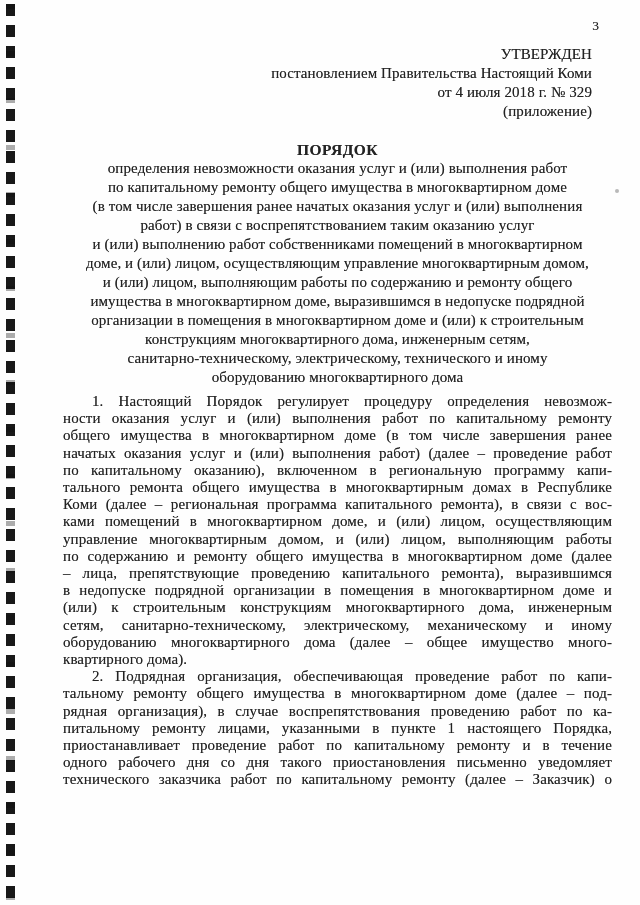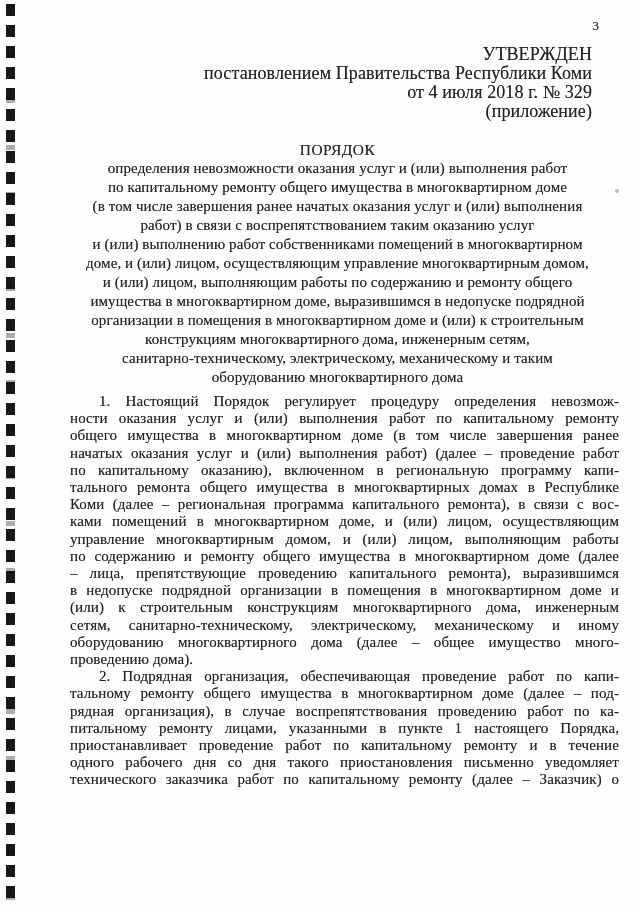--- a/index.html
+++ b/index.html
@@ -36,46 +36,46 @@
     position: absolute;
     top: 18px;
     right: 41px;
     font-size: 13.5px;
     line-height: 15px;
   }
   .approval {
     position: absolute;
     top: 45px;
     right: 48px;
-    font-size: 18px;
+    font-size: 15px;
     line-height: 19px;
     text-align: right;
     letter-spacing: 0.1px;
   }
   .title-block {
     position: absolute;
     top: 140px;
     left: 63px;
     width: 549px;
     font-size: 15px;
     line-height: 19px;
     text-align: center;
     letter-spacing: 0.1px;
   }
   .title-heading {
-    font-weight: normal;
+    font-weight: bold;
     font-size: 15.5px;
     letter-spacing: 0.4px;
     line-height: 19px;
     text-align: center;
   }
   .body-text {
     position: absolute;
     top: 393px;
-    left: 70px;
+    left: 63px;
     width: 549px;
     font-size: 15px;
     line-height: 17.2px;
     letter-spacing: 0.1px;
   }
   .para > div {
     text-align: justify;
     text-align-last: justify;
   }
   .para > div:first-child {
@@ -99,61 +99,61 @@
 <body>
 
 <div class="page">
 
   <div class="scan-edge"></div>
 
   <div class="page-number">3</div>
 
   <div class="approval">
       <div>УТВЕРЖДЕН</div>
-      <div>постановлением Правительства Республики Коми</div>
+      <div>постановлением Правительства Настоящий Коми</div>
       <div>от 4 июля 2018 г. № 329</div>
       <div>(приложение)</div>
     </div>
 
   <div class="title-block">
     <div class="title-heading">ПОРЯДОК</div>
     <div>
         <div>определения невозможности оказания услуг и (или) выполнения работ</div>
         <div>по капитальному ремонту общего имущества в многоквартирном доме</div>
         <div>(в том числе завершения ранее начатых оказания услуг и (или) выполнения</div>
         <div>работ) в связи с воспрепятствованием таким оказанию услуг</div>
         <div>и (или) выполнению работ собственниками помещений в многоквартирном</div>
         <div>доме, и (или) лицом, осуществляющим управление многоквартирным домом,</div>
         <div>и (или) лицом, выполняющим работы по содержанию и ремонту общего</div>
         <div>имущества в многоквартирном доме, выразившимся в недопуске подрядной</div>
         <div>организации в помещения в многоквартирном доме и (или) к строительным</div>
         <div>конструкциям многоквартирного дома, инженерным сетям,</div>
-        <div>санитарно-техническому, электрическому, механическому и таким</div>
+        <div>санитарно-техническому, электрическому, технического и иному</div>
         <div>оборудованию многоквартирного дома</div>
       </div>
   </div>
 
   <div class="body-text">
     <div class="para">
         <div>1. Настоящий Порядок регулирует процедуру определения невозмож-</div>
         <div>ности оказания услуг и (или) выполнения работ по капитальному ремонту</div>
         <div>общего имущества в многоквартирном доме (в том числе завершения ранее</div>
         <div>начатых оказания услуг и (или) выполнения работ) (далее – проведение работ</div>
         <div>по капитальному оказанию), включенном в региональную программу капи-</div>
-        <div>тального ремонта общего имущества в многоквартирных домах в Республике</div>
+        <div>тального ремонта общего имущества в многоквартирным домах в Республике</div>
         <div>Коми (далее – региональная программа капитального ремонта), в связи с вос-</div>
         <div>ками помещений в многоквартирном доме, и (или) лицом, осуществляющим</div>
         <div>управление многоквартирным домом, и (или) лицом, выполняющим работы</div>
         <div>по содержанию и ремонту общего имущества в многоквартирном доме (далее</div>
         <div>– лица, препятствующие проведению капитального ремонта), выразившимся</div>
         <div>в недопуске подрядной организации в помещения в многоквартирном доме и</div>
         <div>(или) к строительным конструкциям многоквартирного дома, инженерным</div>
         <div>сетям, санитарно-техническому, электрическому, механическому и иному</div>
         <div>оборудованию многоквартирного дома (далее – общее имущество много-</div>
-        <div class="last-left">проведению дома).</div>
+        <div class="last-left">квартирного дома).</div>
       </div>
     <div class="para">
         <div>2. Подрядная организация, обеспечивающая проведение работ по капи-</div>
         <div>тальному ремонту общего имущества в многоквартирном доме (далее – под-</div>
         <div>рядная организация), в случае воспрепятствования проведению работ по ка-</div>
         <div>питальному ремонту лицами, указанными в пункте 1 настоящего Порядка,</div>
         <div>приостанавливает проведение работ по капитальному ремонту и в течение</div>
         <div>одного рабочего дня со дня такого приостановления письменно уведомляет</div>
         <div>технического заказчика работ по капитальному ремонту (далее – Заказчик) о</div>
       </div>

